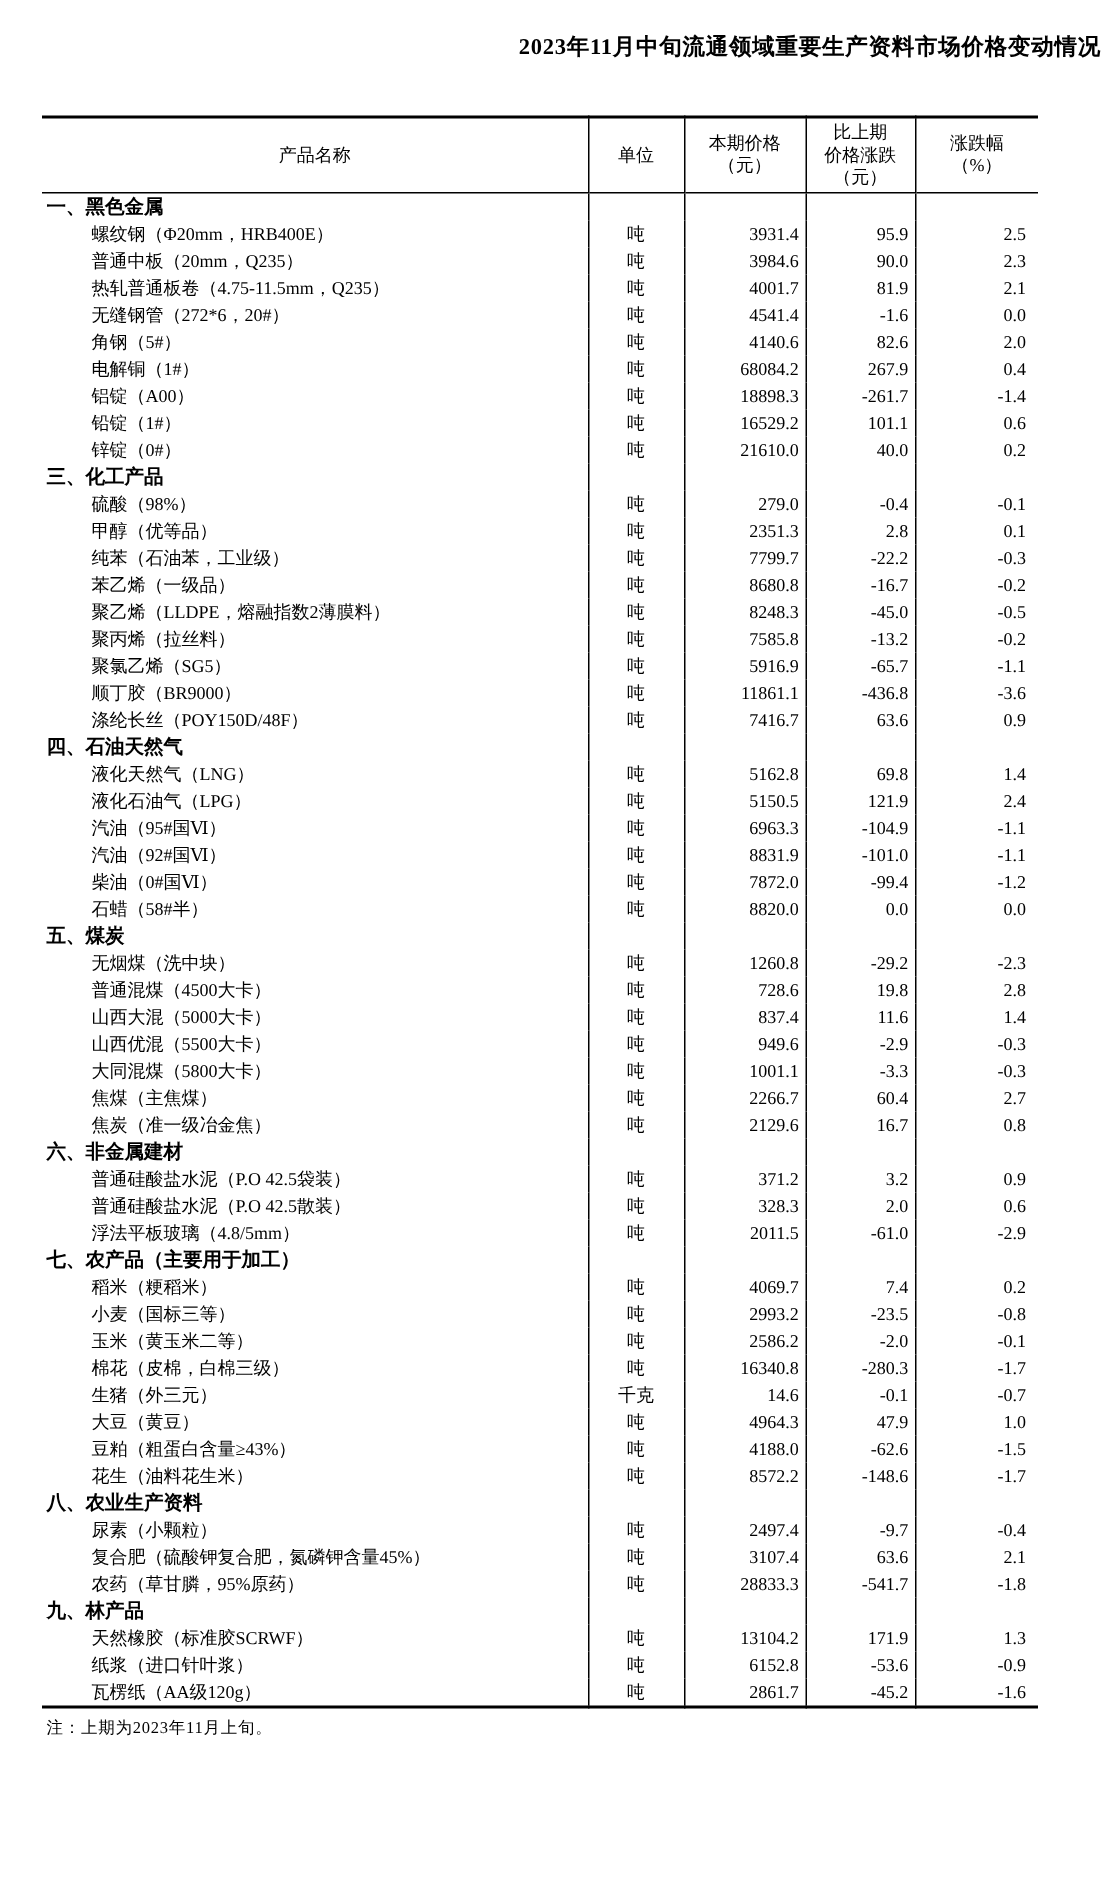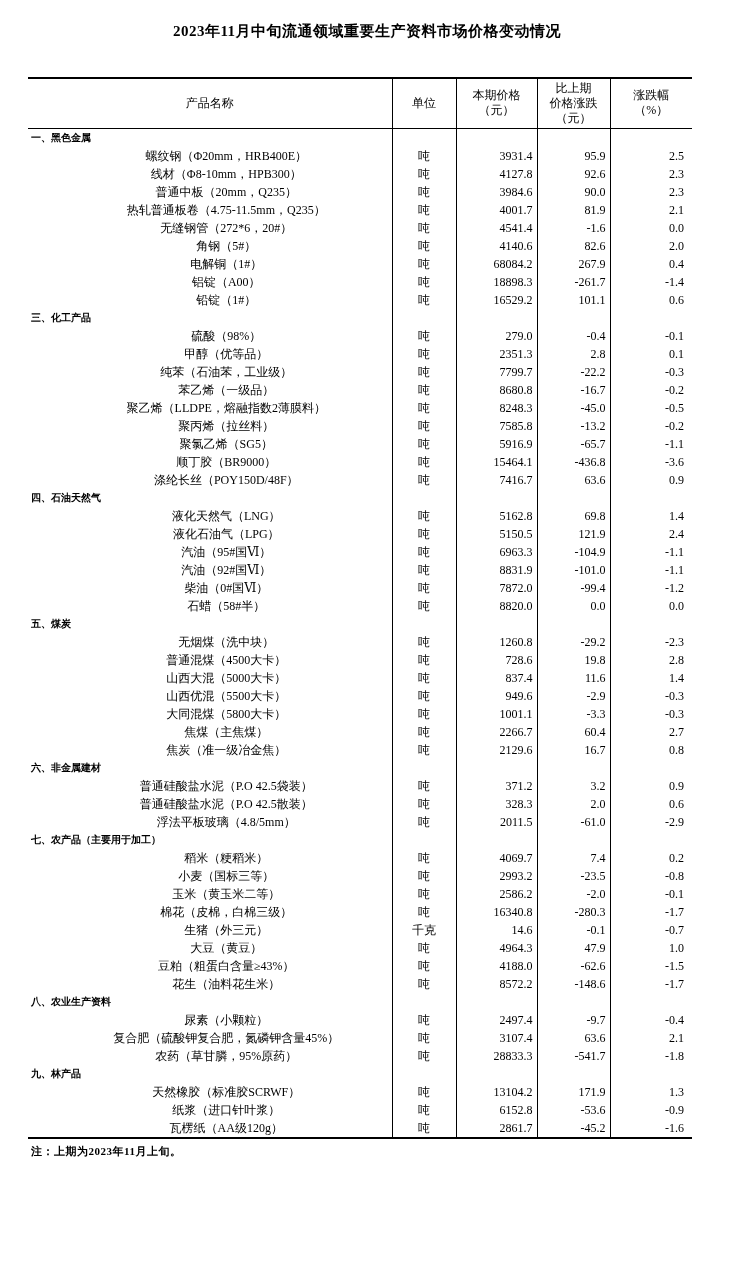--- a/index.html
+++ b/index.html
@@ -5,21 +5,21 @@
   * { margin: 0; padding: 0; box-sizing: border-box; }
   html, body { background: #ffffff; }
   body {
     width: 734px; height: 1264px;
     font-family: "Liberation Serif", "DejaVu Serif", serif;
     color: #000000;
     overflow: hidden;
   }
   .page-title {
     margin-top: 22px;
-    text-align: center;
+    text-align: right;
     font-size: 15px;
     font-weight: bold;
     letter-spacing: 0.5px;
   }
   table.price-table {
     margin: 36px 0 0 28px;
     width: 664px;
     border-collapse: collapse;
     table-layout: fixed;
     border-top: 2px solid #000;
@@ -37,30 +37,29 @@
   }
   table.price-table th + th,
   table.price-table td + td { border-left: 1px solid #000; }
   table.price-table td {
     height: 18px;
     line-height: 18px;
     vertical-align: middle;
     white-space: nowrap;
     overflow: hidden;
   }
-  td.section-name { font-weight: bold; padding-left: 3px; font-size: 10px; }
-  td.name  { text-align: center; padding-left: 33px; }
+  td.section-name { font-weight: bold; padding-left: 3px; font-size: 13px; }
+  td.name  { text-align: left; padding-left: 33px; }
   td.unit  { text-align: center; }
   td.num   { text-align: right; padding-right: 4px; }
   td.pct   { text-align: right; padding-right: 8px; }
   .footnote {
     margin: 5px 0 0 31px;
     font-size: 11px;
     letter-spacing: 0.5px;
-    font-weight: bold;
   }
 </style>
 </head>
 <body>
 
 <div class="page-title">2023年11月中旬流通领域重要生产资料市场价格变动情况</div>
 
 <table class="price-table">
   <colgroup>
     <col style="width:364px">
@@ -91,27 +90,20 @@
         <td></td>
       </tr>
       <tr>
         <td class="name">螺纹钢（Φ20mm，HRB400E）</td>
         <td class="unit">吨</td>
         <td class="num">3931.4</td>
         <td class="num">95.9</td>
         <td class="pct">2.5</td>
       </tr>
       <tr>
-        <td class="name">线材（Φ8-10mm，HPB300）</td>
-        <td class="unit">吨</td>
-        <td class="num">4127.8</td>
-        <td class="num">92.6</td>
-        <td class="pct">2.3</td>
-      </tr>
-      <tr>
         <td class="name">普通中板（20mm，Q235）</td>
         <td class="unit">吨</td>
         <td class="num">3984.6</td>
         <td class="num">90.0</td>
         <td class="pct">2.3</td>
       </tr>
       <tr>
         <td class="name">热轧普通板卷（4.75-11.5mm，Q235）</td>
         <td class="unit">吨</td>
         <td class="num">4001.7</td>
@@ -147,20 +139,27 @@
         <td class="pct">-1.4</td>
       </tr>
       <tr>
         <td class="name">铅锭（1#）</td>
         <td class="unit">吨</td>
         <td class="num">16529.2</td>
         <td class="num">101.1</td>
         <td class="pct">0.6</td>
       </tr>
       <tr>
+        <td class="name">锌锭（0#）</td>
+        <td class="unit">吨</td>
+        <td class="num">21610.0</td>
+        <td class="num">40.0</td>
+        <td class="pct">0.2</td>
+      </tr>
+      <tr>
         <td class="section-name">三、化工产品</td>
         <td></td>
         <td></td>
         <td></td>
         <td></td>
       </tr>
       <tr>
         <td class="name">硫酸（98%）</td>
         <td class="unit">吨</td>
         <td class="num">279.0</td>
@@ -205,21 +204,21 @@
       <tr>
         <td class="name">聚氯乙烯（SG5）</td>
         <td class="unit">吨</td>
         <td class="num">5916.9</td>
         <td class="num">-65.7</td>
         <td class="pct">-1.1</td>
       </tr>
       <tr>
         <td class="name">顺丁胶（BR9000）</td>
         <td class="unit">吨</td>
-        <td class="num">15464.1</td>
+        <td class="num">11861.1</td>
         <td class="num">-436.8</td>
         <td class="pct">-3.6</td>
       </tr>
       <tr>
         <td class="name">涤纶长丝（POY150D/48F）</td>
         <td class="unit">吨</td>
         <td class="num">7416.7</td>
         <td class="num">63.6</td>
         <td class="pct">0.9</td>
       </tr>

